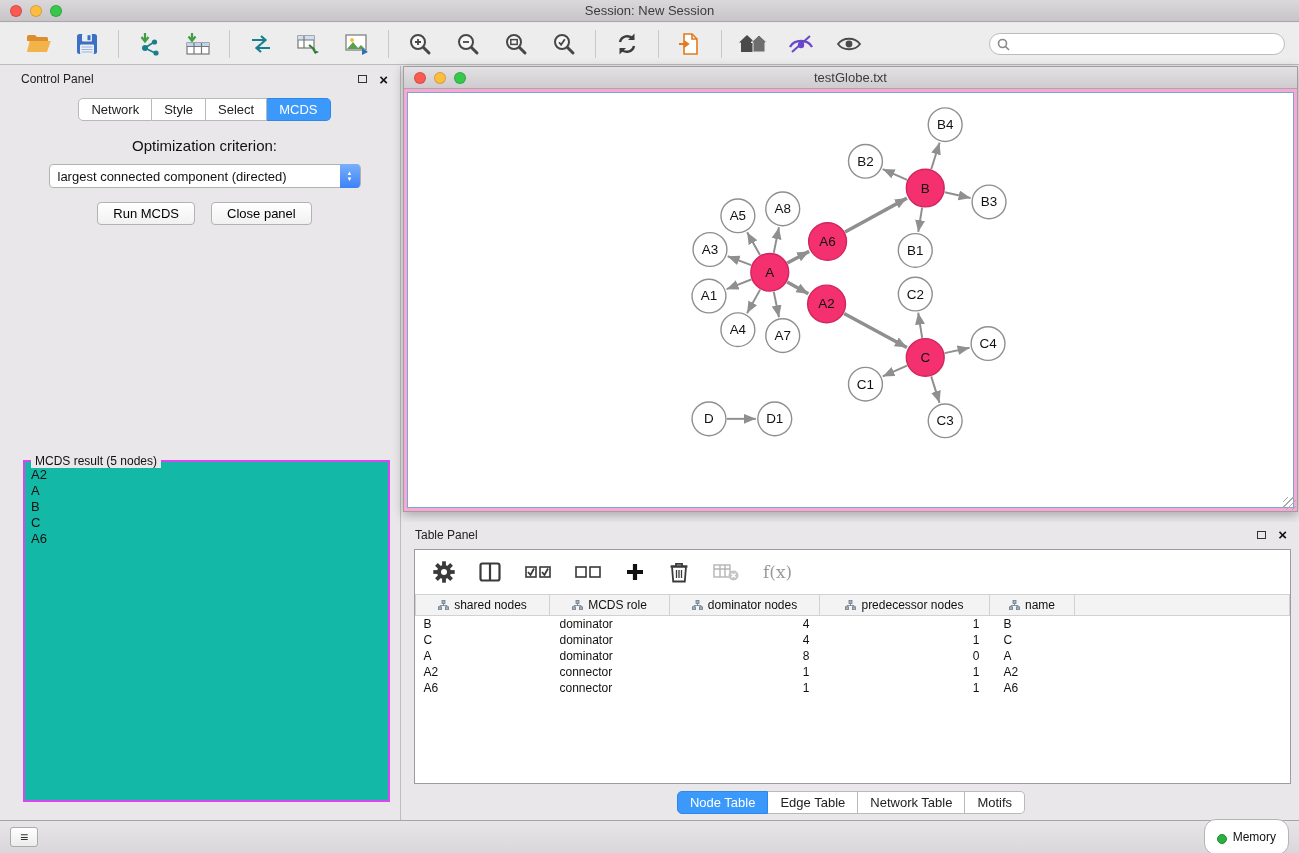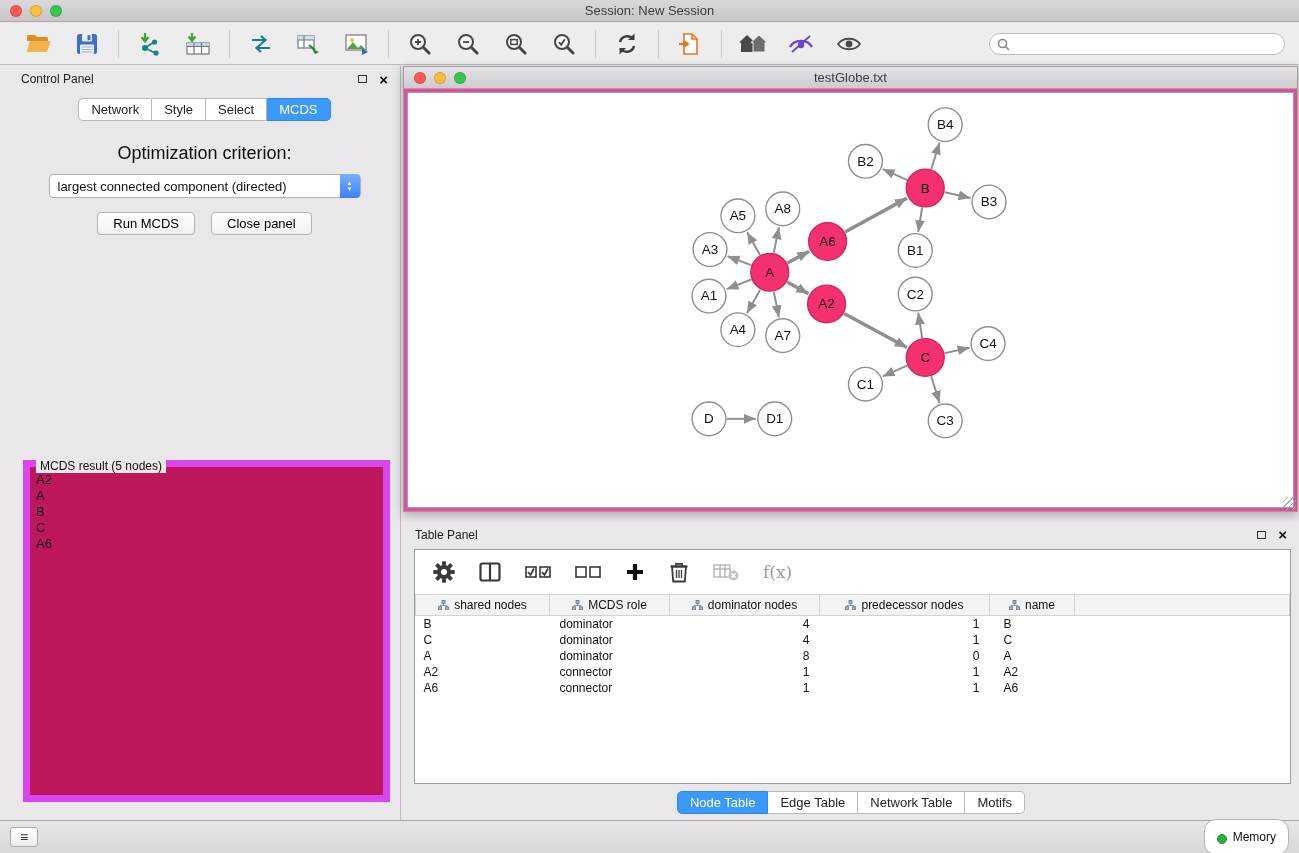--- a/index.html
+++ b/index.html
@@ -24,30 +24,30 @@
   .panel-controls{margin-left:auto;display:flex;gap:12px;align-items:center}
   .float-box{width:9px;height:8px;border:1.5px solid #333}
   .close-x{font-size:15px;font-weight:bold;color:#111;line-height:1}
   .seg{font-size:13px;padding:3px 12px;background:#fff;border:1px solid #b9b9b9;border-left:none;color:#222;cursor:default}
   .seg:first-child{border-left:1px solid #b9b9b9;border-radius:5px 0 0 5px}
   .seg:last-child{border-radius:0 5px 5px 0}
   .seg.active{background:var(--accent-blue);border-color:#2f87e8;color:#fff}
   
   .control-panel{position:absolute;left:9px;top:66px;width:392px;height:754px;background:#e9e7e9;border-right:1px solid #bdbdbd;display:flex;flex-direction:column}
   #cp-tabs{display:flex;justify-content:center;margin-top:6px}
-  .opt-label{text-align:center;margin-top:22px;font-size:18px}
+  .opt-label{text-align:center;margin-top:16px;font-size:15px}
   .dropdown{margin:10px auto 0;width:312px;height:24px;border:1px solid #b2b2b2;border-radius:4px;background:#fff;display:flex;align-items:center;font-size:13px;padding-left:8px;position:relative}
   .dd-step{position:absolute;right:0;top:-1px;width:20px;height:24px;border-radius:0 4px 4px 0;background:linear-gradient(#79b0fb,#3c82f7);display:flex;flex-direction:column;align-items:center;justify-content:center;color:#fff;font-size:6px;line-height:6px}
   .cp-buttons{display:flex;justify-content:center;gap:16px;margin-top:14px}
   .btn{font-size:13px;padding:3px 15px;background:linear-gradient(#ffffff,#f1f1f1);border:1px solid #b3b3b3;border-radius:4px;cursor:default}
-  .result-box{position:relative;margin:auto 10px 18px 14px;height:342px;border:7px solid #d946ef;background:#be185d}
+  .result-box{position:relative;margin:auto 10px 18px 14px;height:342px;border:2px solid #d946ef;background:#14b8a6}
   .result-title{position:absolute;top:-8px;left:6px;background:#e9e7e9;padding:0 4px;font-size:12px}
   .result-list{padding:5px 6px;font-size:13px;line-height:16px}
   
-  .network-window{position:absolute;left:403px;top:66px;width:895px;height:446px;background:#ec4899;border:1px solid #9f9f9f;box-shadow:0 3px 10px rgba(0,0,0,.28)}
+  .network-window{position:absolute;left:403px;top:66px;width:895px;height:446px;background:#f9a8d4;border:1px solid #9f9f9f;box-shadow:0 3px 10px rgba(0,0,0,.28)}
   .net-titlebar{height:22px;background:linear-gradient(#e3e1e3,#cecccf);border-bottom:1px solid #a8a8a8;position:relative;display:flex;align-items:center;justify-content:center;font-size:13px;color:#3c3c3c}
   .net-canvas{position:absolute;left:3px;top:25px;right:3px;bottom:3px;background:#fff;border:1px solid #79a7d6}
   #graph-svg{width:100%;height:100%}
   .grip{position:absolute;right:1px;bottom:1px;width:13px;height:13px;background:repeating-linear-gradient(135deg,transparent 0 3px,#aaa 3px 4px)}
   
   .table-panel{position:absolute;left:403px;top:522px;width:896px;height:292px;background:#e9e7e9;display:flex;flex-direction:column}
   .tp-body{margin:2px 8px 0 11px;background:#fff;border:1px solid #9c9c9c;height:240px;display:flex;flex-direction:column;overflow:hidden}
   .tp-toolbar{height:44px;display:flex;align-items:center;gap:24px;padding:0 18px;flex:0 0 auto}
   .tp-icon{display:flex;align-items:center;justify-content:center;cursor:default}
   .fx{font-family:"DejaVu Serif",serif;font-size:17px;color:#9a9a9a}

